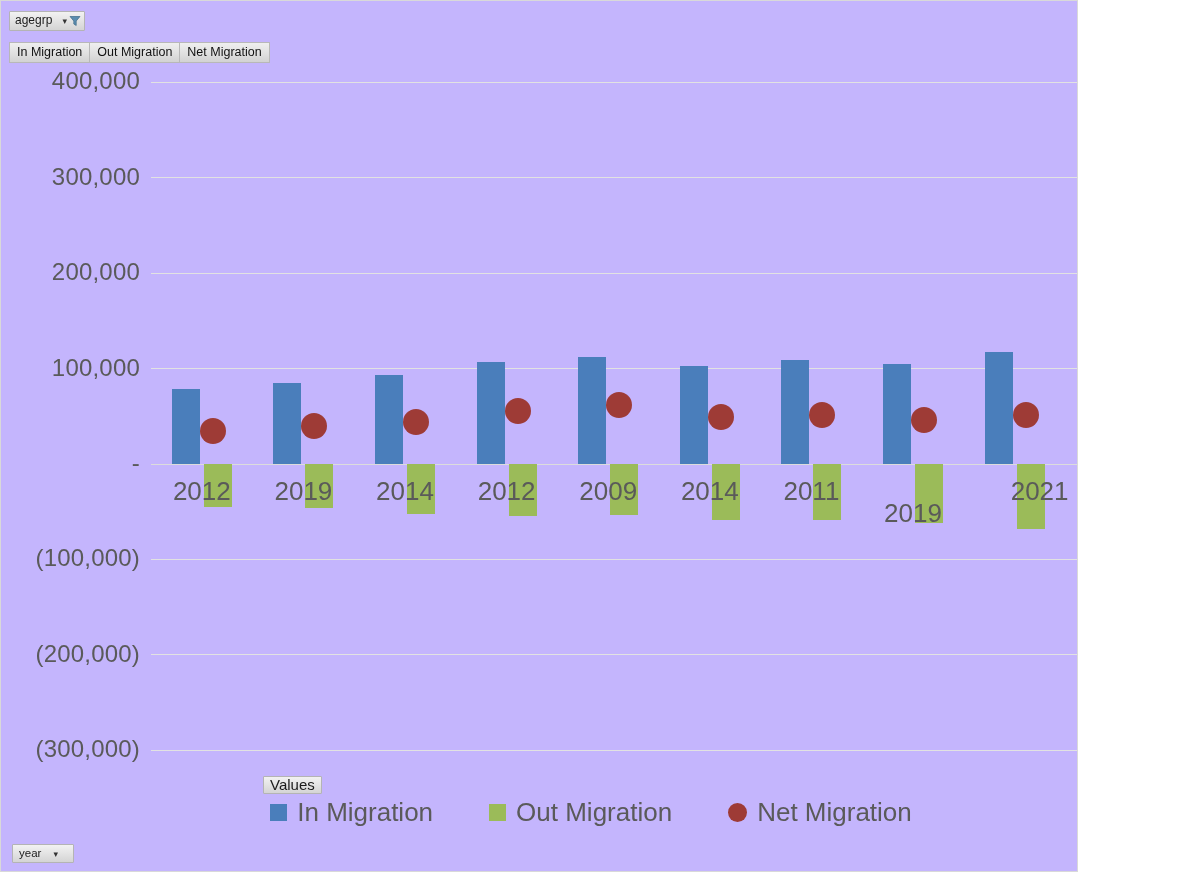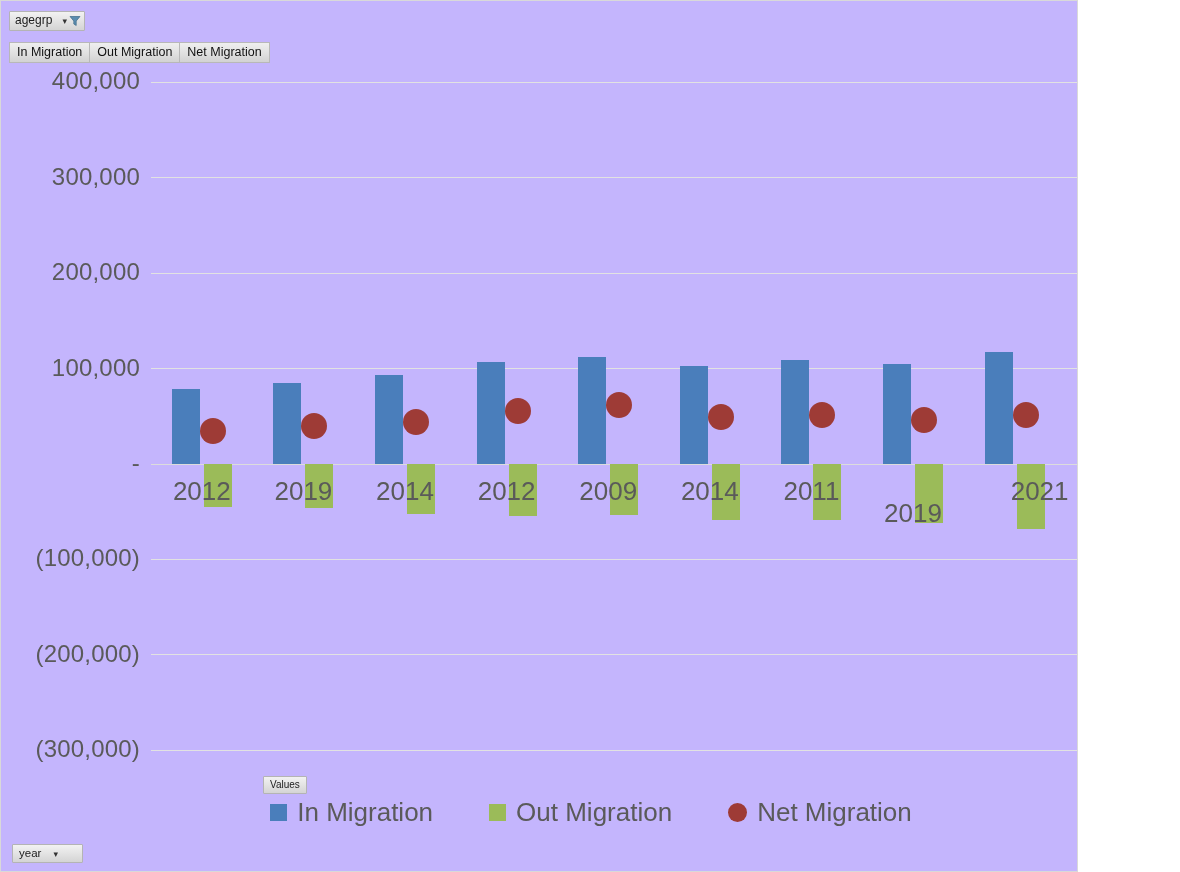--- a/index.html
+++ b/index.html
@@ -68,29 +68,29 @@
     color: #111;
     padding: 2px 7px 3px 7px;
     white-space: nowrap;
   }
   .field-button:last-child { border-right: 1px solid #b8b8b8; }
 
   #values-chip {
     left: 262px;
     top: 775px;
     height: 18px;
-    font-size: 10px;
+    font-size: 15px;
     padding: 1px 6px 2px 6px;
   }
   #year-chip {
     left: 11px;
     top: 843px;
     height: 19px;
     font-size: 11.5px;
-    padding: 1px 22px 2px 6px;
+    padding: 1px 13px 2px 6px;
   }
   #year-chip .chip-label { padding-right: 12px; }
 
   
   #plot {
     position: absolute;
     left: 0;
     top: 0;
     width: 1180px;
     height: 872px;

